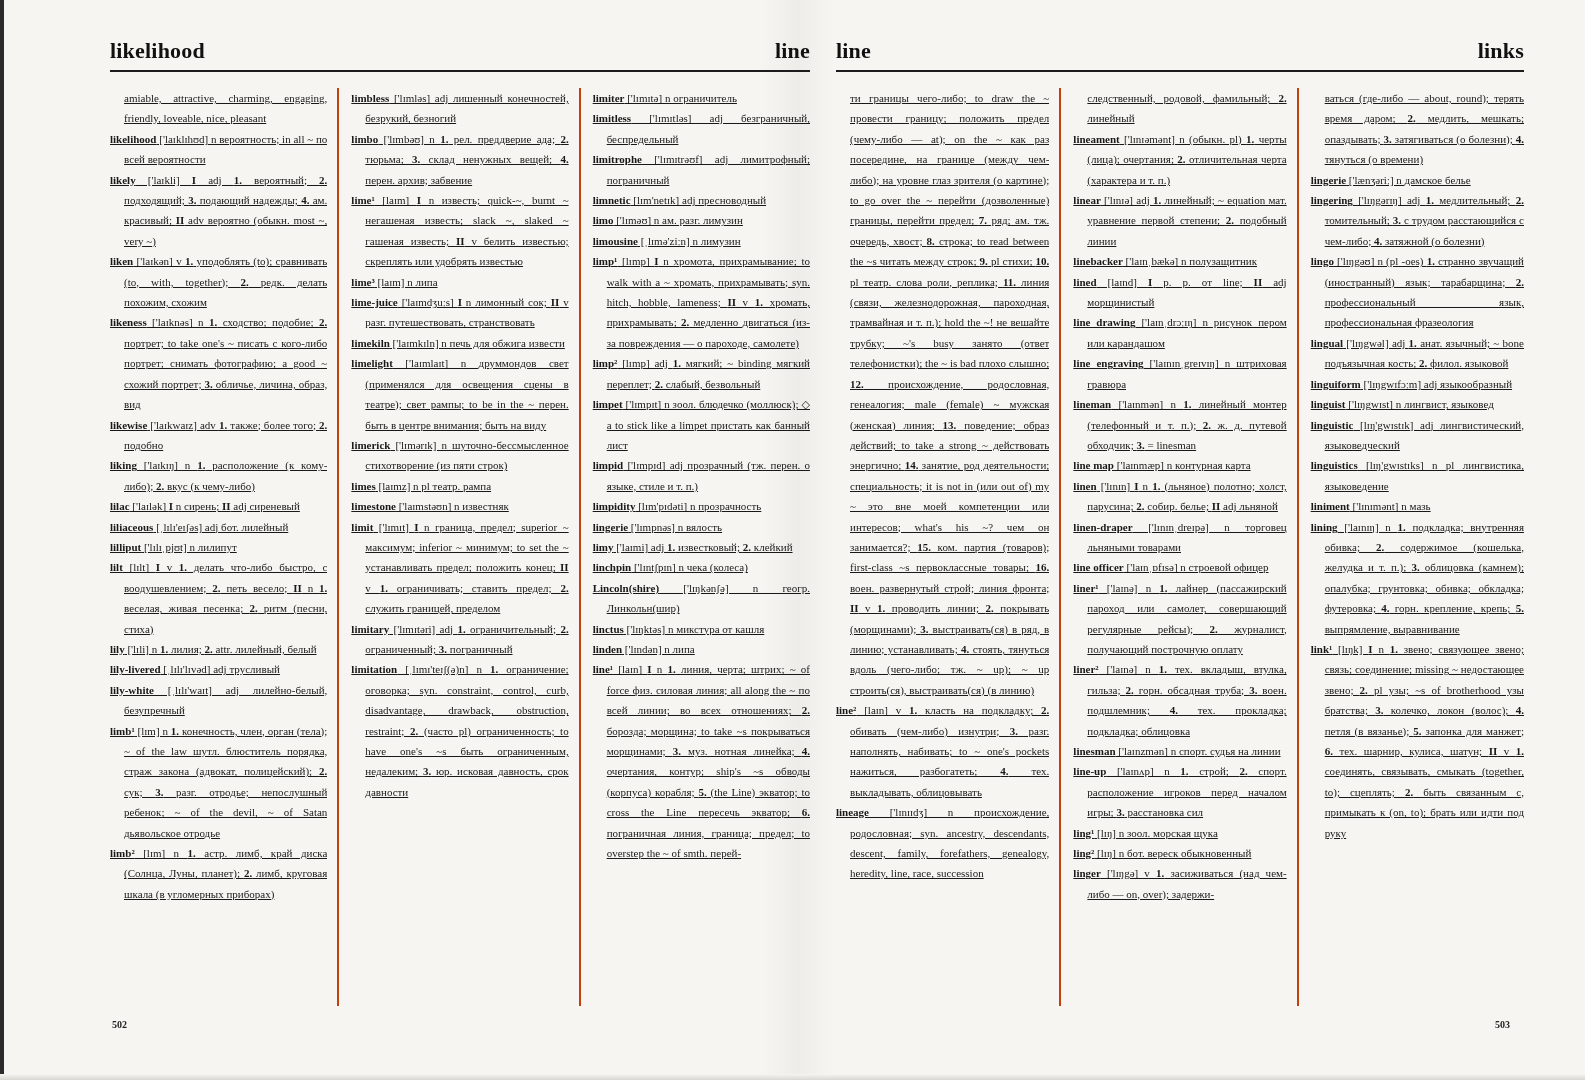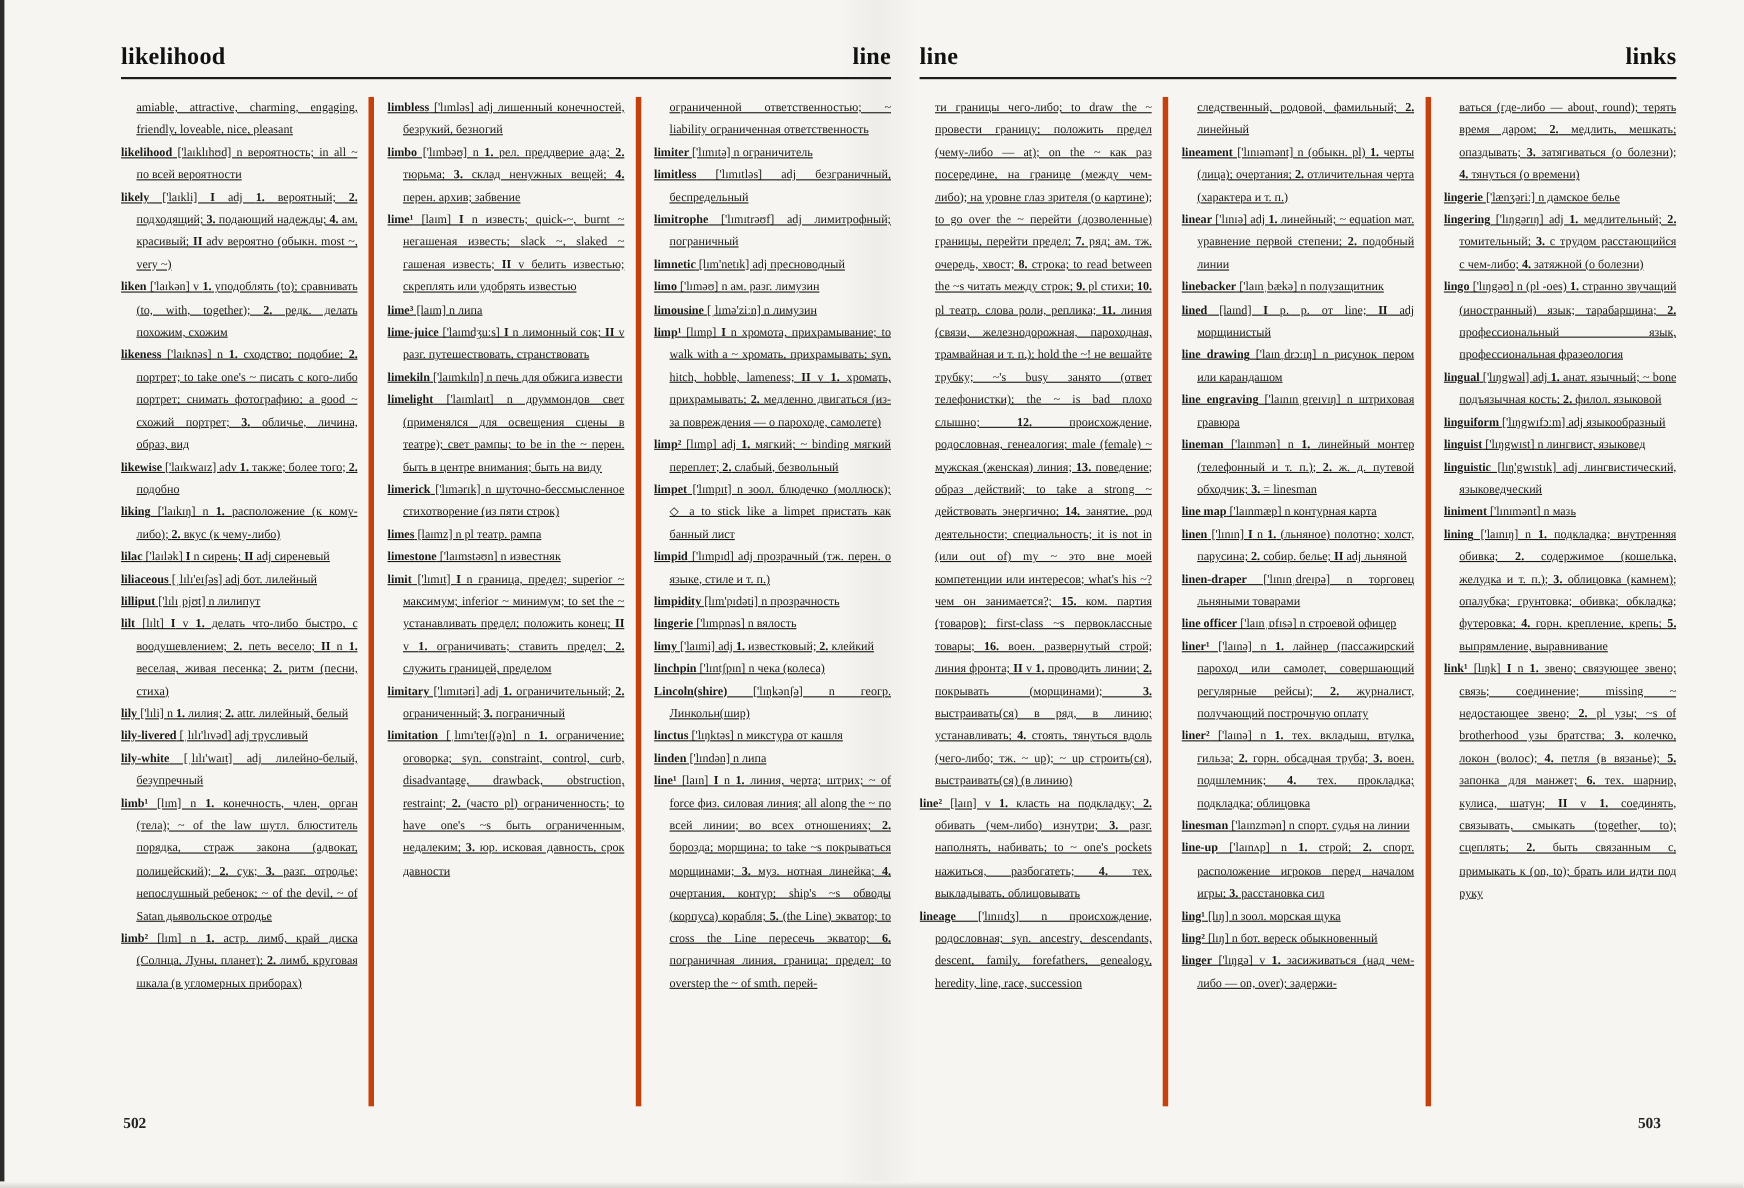--- a/index.html
+++ b/index.html
@@ -15,26 +15,26 @@
     background:linear-gradient(90deg,rgba(0,0,0,0) 0%,rgba(0,0,0,0.035) 50%,rgba(0,0,0,0) 100%);}
   .page{position:absolute;top:38px;height:1000px;}
   #page-left{left:62px;width:700px;margin-left:48px;}
   #page-right{left:836px;width:688px;}
   .pg-header{display:flex;justify-content:space-between;align-items:baseline;height:30px;}
   .guide{font-weight:bold;font-size:22px;letter-spacing:.2px;color:#111;}
   .header-rule{height:2px;background:#1c1c1c;margin-top:2px;}
   .cols{display:flex;margin-top:16px;height:918px;overflow:hidden;}
   .col{width:220px;height:918px;overflow:hidden;
     font-size:11px;line-height:20.4px;text-align:justify;color:#191919;text-decoration:underline;}
-  .col + .col{border-left:5px solid #c2410c;margin-left:10px;padding-left:12px;}
+  .col + .col{border-left:2px solid #c2410c;margin-left:10px;padding-left:12px;}
   .entry{padding-left:14px;text-indent:-14px;}
   .cont{padding-left:14px;text-indent:0;}
   .hw{font-weight:bold;font-family:"Liberation Serif", serif;}
   .entry b,.cont b{font-weight:bold;}
-  .pagenum{position:absolute;bottom:8px;font-size:14px;font-weight:bold;color:#222;}
+  .pagenum{position:absolute;bottom:8px;font-size:10px;font-weight:bold;color:#222;}
   .pagenum.left{left:2px;}
   .pagenum.right{right:14px;}
 </style>
 </head>
 <body>
 
 <div class="scan-edge"></div>
 <div class="gutter"></div>
 <div class="scan-bottom"></div>
 
@@ -72,21 +72,20 @@
         <div class="entry"><span class="hw">limekiln</span> ['laɪmkɪln] n печь для обжига извести</div>
         <div class="entry"><span class="hw">limelight</span> ['laɪmlaɪt] n друммондов свет (применялся для освещения сцены в театре); свет рампы; to be in the ~ перен. быть в центре внимания; быть на виду</div>
         <div class="entry"><span class="hw">limerick</span> ['lɪmərɪk] n шуточно-бессмысленное стихотворение (из пяти строк)</div>
         <div class="entry"><span class="hw">limes</span> [laɪmz] n pl театр. рампа</div>
         <div class="entry"><span class="hw">limestone</span> ['laɪmstəʊn] n известняк</div>
         <div class="entry"><span class="hw">limit</span> ['lɪmɪt] <b>I</b> n граница, предел; superior ~ максимум; inferior ~ минимум; to set the ~ устанавливать предел; положить конец; <b>II</b> v <b>1.</b> ограничивать; ставить предел; <b>2.</b> служить границей, пределом</div>
         <div class="entry"><span class="hw">limitary</span> ['lɪmɪtəri] adj <b>1.</b> ограничительный; <b>2.</b> ограниченный; <b>3.</b> пограничный</div>
         <div class="entry"><span class="hw">limitation</span> [ˌlɪmɪ'teɪʃ(ə)n] n <b>1.</b> ограничение; оговорка; syn. constraint, control, curb, disadvantage, drawback, obstruction, restraint; <b>2.</b> (часто pl) ограниченность; to have one's ~s быть ограниченным, недалеким; <b>3.</b> юр. исковая давность, срок давности</div>
       </div>
     <div class="col">
-        <div class="cont">ограниченной ответственностью; ~ liability ограниченная ответственность</div>
         <div class="entry"><span class="hw">limiter</span> ['lɪmɪtə] n ограничитель</div>
         <div class="entry"><span class="hw">limitless</span> ['lɪmɪtləs] adj безграничный, беспредельный</div>
         <div class="entry"><span class="hw">limitrophe</span> ['lɪmɪtrəʊf] adj лимитрофный; пограничный</div>
         <div class="entry"><span class="hw">limnetic</span> [lɪm'netɪk] adj пресноводный</div>
         <div class="entry"><span class="hw">limo</span> ['lɪməʊ] n ам. разг. лимузин</div>
         <div class="entry"><span class="hw">limousine</span> [ˌlɪmə'ziːn] n лимузин</div>
         <div class="entry"><span class="hw">limp¹</span> [lɪmp] <b>I</b> n хромота, прихрамывание; to walk with a ~ хромать, прихрамывать; syn. hitch, hobble, lameness; <b>II</b> v <b>1.</b> хромать, прихрамывать; <b>2.</b> медленно двигаться (из-за повреждения — о пароходе, самолете)</div>
         <div class="entry"><span class="hw">limp²</span> [lɪmp] adj <b>1.</b> мягкий; ~ binding мягкий переплет; <b>2.</b> слабый, безвольный</div>
         <div class="entry"><span class="hw">limpet</span> ['lɪmpɪt] n зоол. блюдечко (моллюск); ◇ a to stick like a limpet пристать как банный лист</div>
         <div class="entry"><span class="hw">limpid</span> ['lɪmpɪd] adj прозрачный (тж. перен. о языке, стиле и т. п.)</div>
@@ -138,19 +137,20 @@
       </div>
     <div class="col">
         <div class="cont">ваться (где-либо — about, round); терять время даром; <b>2.</b> медлить, мешкать; опаздывать; <b>3.</b> затягиваться (о болезни); <b>4.</b> тянуться (о времени)</div>
         <div class="entry"><span class="hw">lingerie</span> ['lænʒəriː] n дамское белье</div>
         <div class="entry"><span class="hw">lingering</span> ['lɪŋgərɪŋ] adj <b>1.</b> медлительный; <b>2.</b> томительный; <b>3.</b> с трудом расстающийся с чем-либо; <b>4.</b> затяжной (о болезни)</div>
         <div class="entry"><span class="hw">lingo</span> ['lɪŋgəʊ] n (pl -oes) <b>1.</b> странно звучащий (иностранный) язык; тарабарщина; <b>2.</b> профессиональный язык, профессиональная фразеология</div>
         <div class="entry"><span class="hw">lingual</span> ['lɪŋgwəl] adj <b>1.</b> анат. язычный; ~ bone подъязычная кость; <b>2.</b> филол. языковой</div>
         <div class="entry"><span class="hw">linguiform</span> ['lɪŋgwɪfɔːm] adj языкообразный</div>
         <div class="entry"><span class="hw">linguist</span> ['lɪŋgwɪst] n лингвист, языковед</div>
         <div class="entry"><span class="hw">linguistic</span> [lɪŋ'gwɪstɪk] adj лингвистический, языковедческий</div>
+        <div class="entry"><span class="hw">linguistics</span> [lɪŋ'gwɪstɪks] n pl лингвистика, языковедение</div>
         <div class="entry"><span class="hw">liniment</span> ['lɪnɪmənt] n мазь</div>
         <div class="entry"><span class="hw">lining</span> ['laɪnɪŋ] n <b>1.</b> подкладка; внутренняя обивка; <b>2.</b> содержимое (кошелька, желудка и т. п.); <b>3.</b> облицовка (камнем); опалубка; грунтовка; обивка; обкладка; футеровка; <b>4.</b> горн. крепление, крепь; <b>5.</b> выпрямление, выравнивание</div>
         <div class="entry"><span class="hw">link¹</span> [lɪŋk] <b>I</b> n <b>1.</b> звено; связующее звено; связь; соединение; missing ~ недостающее звено; <b>2.</b> pl узы; ~s of brotherhood узы братства; <b>3.</b> колечко, локон (волос); <b>4.</b> петля (в вязанье); <b>5.</b> запонка для манжет; <b>6.</b> тех. шарнир, кулиса, шатун; <b>II</b> v <b>1.</b> соединять, связывать, смыкать (together, to); сцеплять; <b>2.</b> быть связанным с, примыкать к (on, to);  брать или идти под руку</div>
       </div>
   </div>
   <div class="pagenum right">503</div>
 </div>
 
 </body></html>

